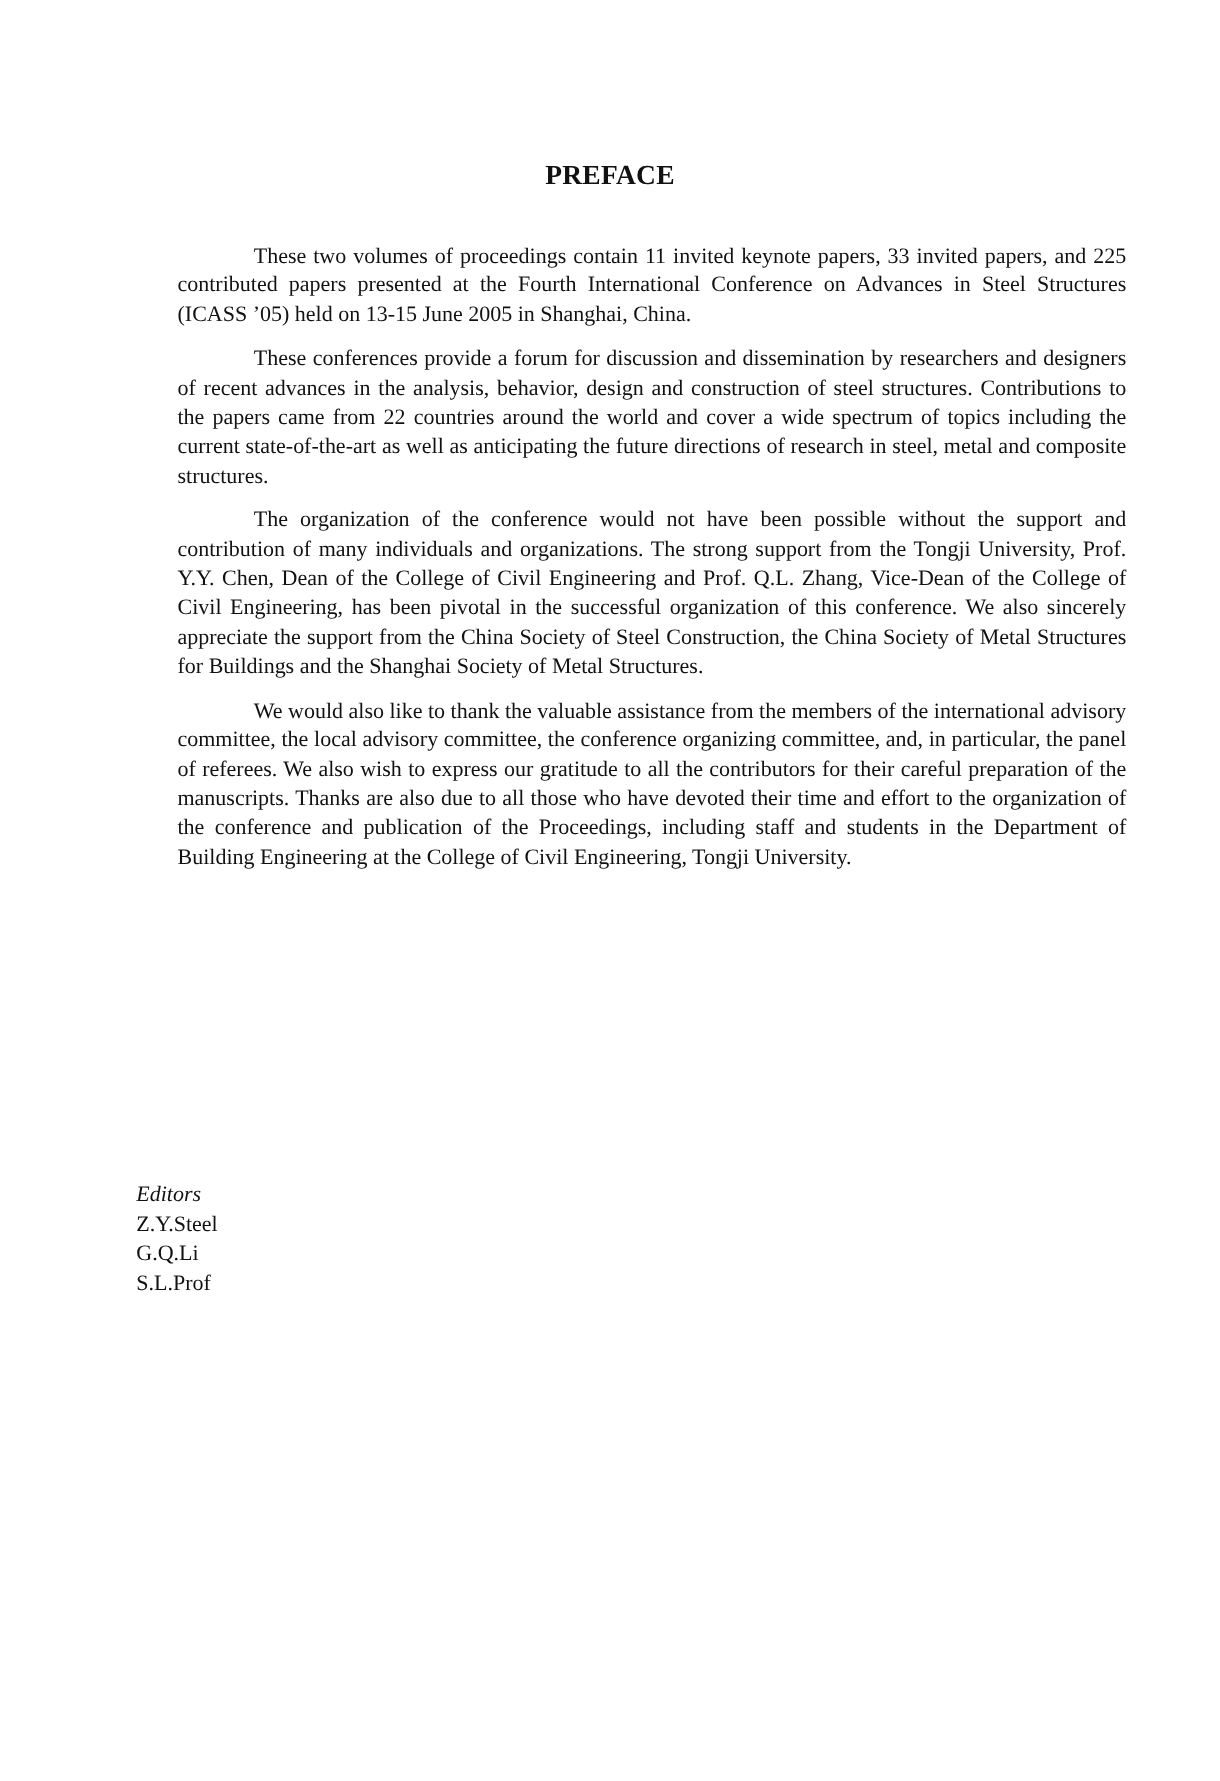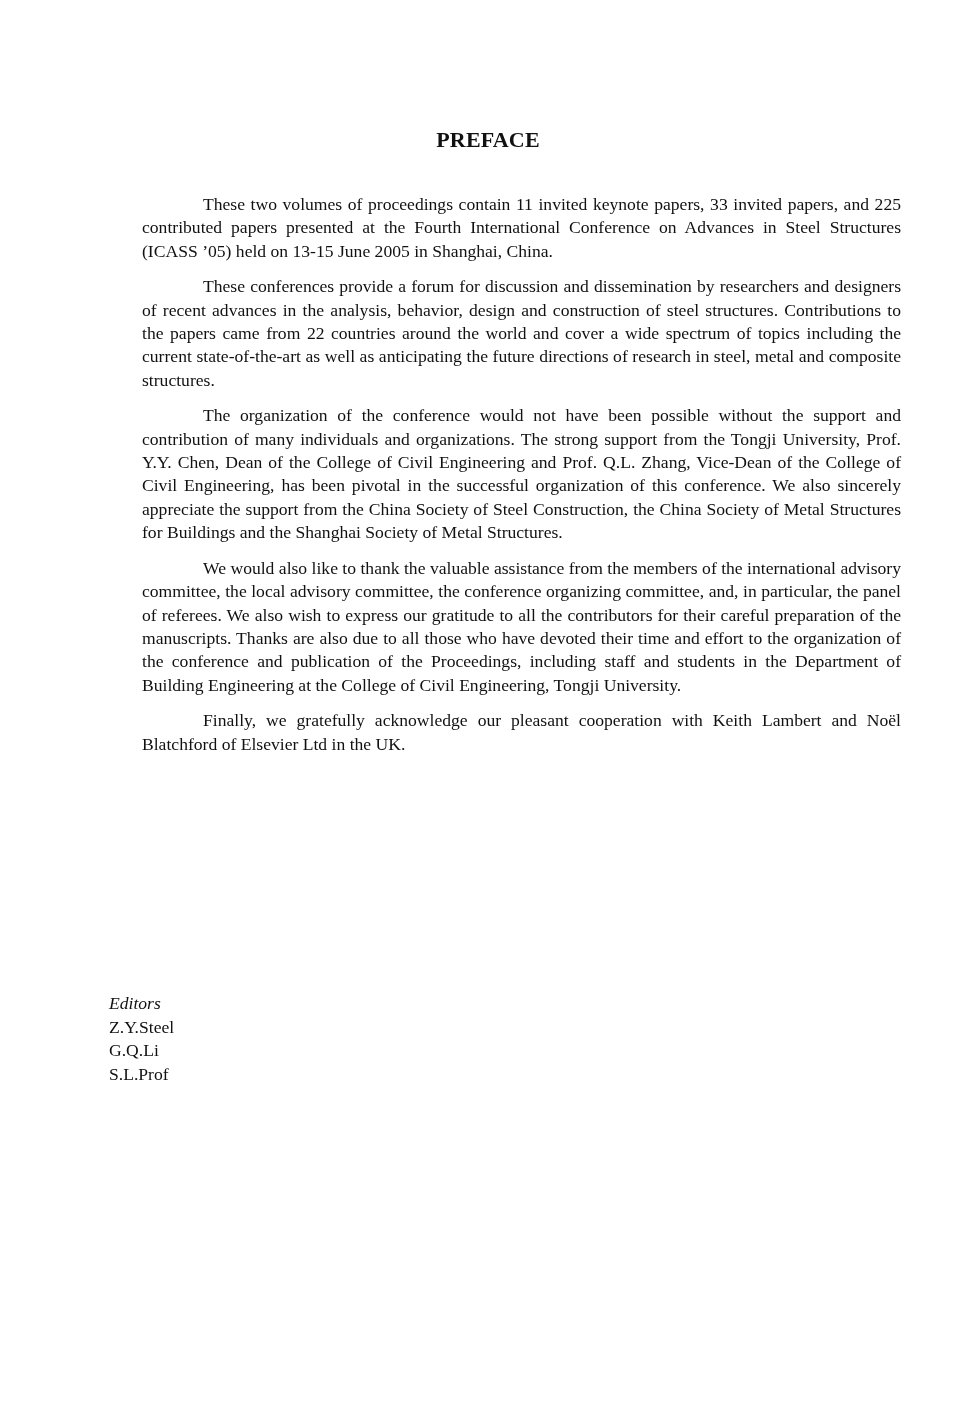--- a/index.html
+++ b/index.html
@@ -3,34 +3,33 @@
 <meta charset="utf-8">
 <style>
   html, body { margin:0; padding:0; background:#ffffff; }
   body { width:976px; height:1425px; position:relative; overflow:hidden;
          font-family:"Liberation Serif", "DejaVu Serif", serif; color:#111; }
   .title { position:absolute; top:127px; left:0; width:976px; text-align:center;
            font-weight:bold; font-size:22px; letter-spacing:0.2px; margin:0; }
   .body { position:absolute; left:117px; width:759px; top:193px;margin-left:25px; }
   .para { margin:0 0 12px 0; font-size:17.6px; line-height:23.4px; text-align:justify;
           text-indent:61px; }
-  .editors { position:absolute; left:109px; top:992px; font-size:17.6px; line-height:23.6px; }
+  .editors { position:absolute; left:109px; top:944px; font-size:17.6px; line-height:23.6px; }
   .editors-label { font-style:italic; }
 </style>
 </head>
 <body>
 
 <h1 class="title">PREFACE</h1>
 
 <div class="body">
   <p class="para">These two volumes of proceedings contain 11 invited keynote papers, 33 invited papers, and 225 contributed papers presented at the Fourth International Conference on Advances in Steel Structures (ICASS ’05) held on 13-15 June 2005 in Shanghai, China.</p>
   <p class="para">These conferences provide a forum for discussion and dissemination by researchers and designers of recent advances in the analysis, behavior, design and construction of steel structures. Contributions to the papers came from 22 countries around the world and cover a wide spectrum of topics including the current state-of-the-art as well as anticipating the future directions of research in steel, metal and composite structures.</p>
   <p class="para">The organization of the conference would not have been possible without the support and contribution of many individuals and organizations.  The strong support from the Tongji University, Prof. Y.Y. Chen, Dean of the College of Civil Engineering and Prof. Q.L. Zhang, Vice-Dean of the College of Civil Engineering, has been pivotal in the successful organization of this conference.  We also sincerely appreciate the support from the China Society of Steel Construction, the China Society of Metal Structures for Buildings and the Shanghai Society of Metal Structures.</p>
   <p class="para">We would also like to thank the valuable assistance from the members of the international advisory committee, the local advisory committee, the conference organizing committee, and, in particular, the panel of referees.  We also wish to express our gratitude to all the contributors for their careful preparation of the manuscripts.  Thanks are also due to all those who have devoted their time and effort to the organization of the conference and publication of the Proceedings, including staff and students in the Department of Building Engineering at the College of Civil Engineering, Tongji University.</p>
-  <p class="para">Finally, we gratefully acknowledge our pleasant cooperation with Keith Lambert and Noël Blatchford of Elsevier Ltd in the UK.</p>
 </div>
 
 <div class="editors">
   <div class="editors-label">Editors</div>
   <div>Z.Y.Steel</div>
   <div>G.Q.Li</div>
   <div>S.L.Prof</div>
 </div>
 
 </body></html>

